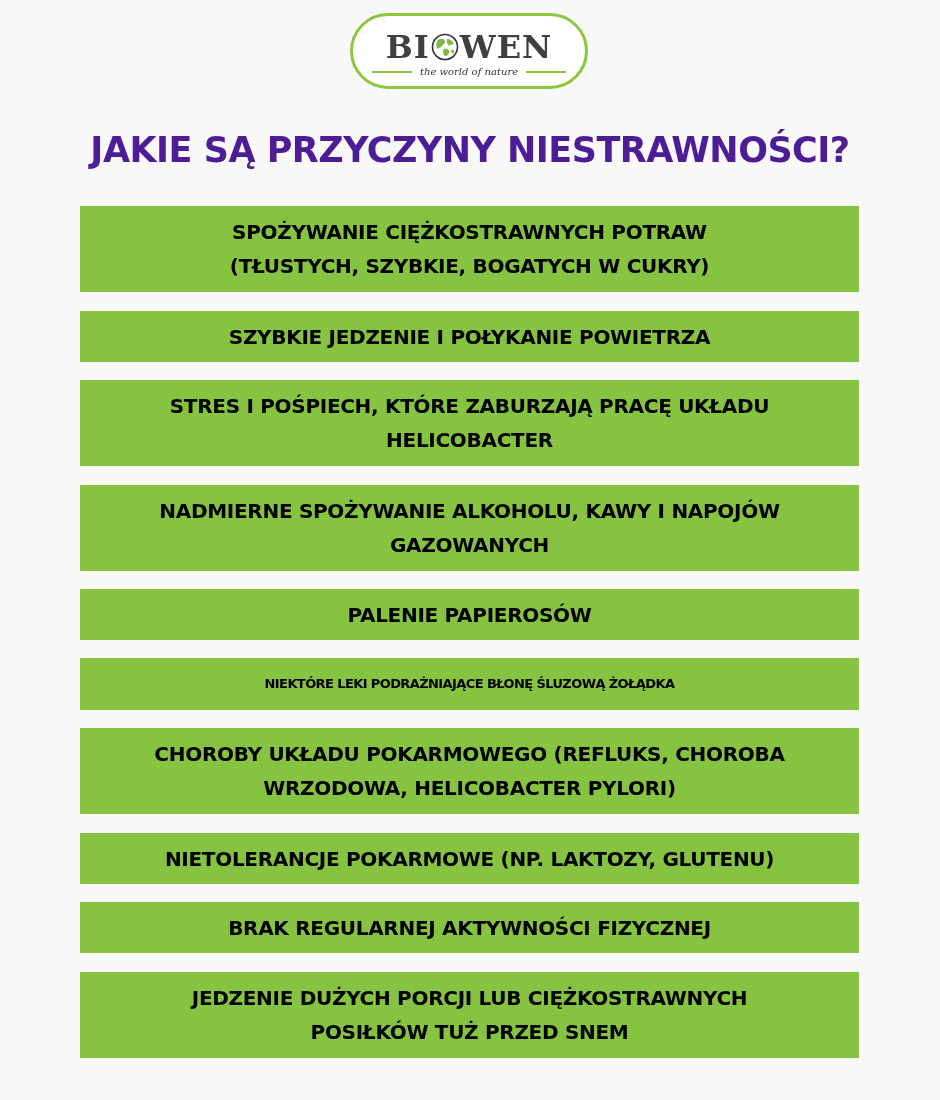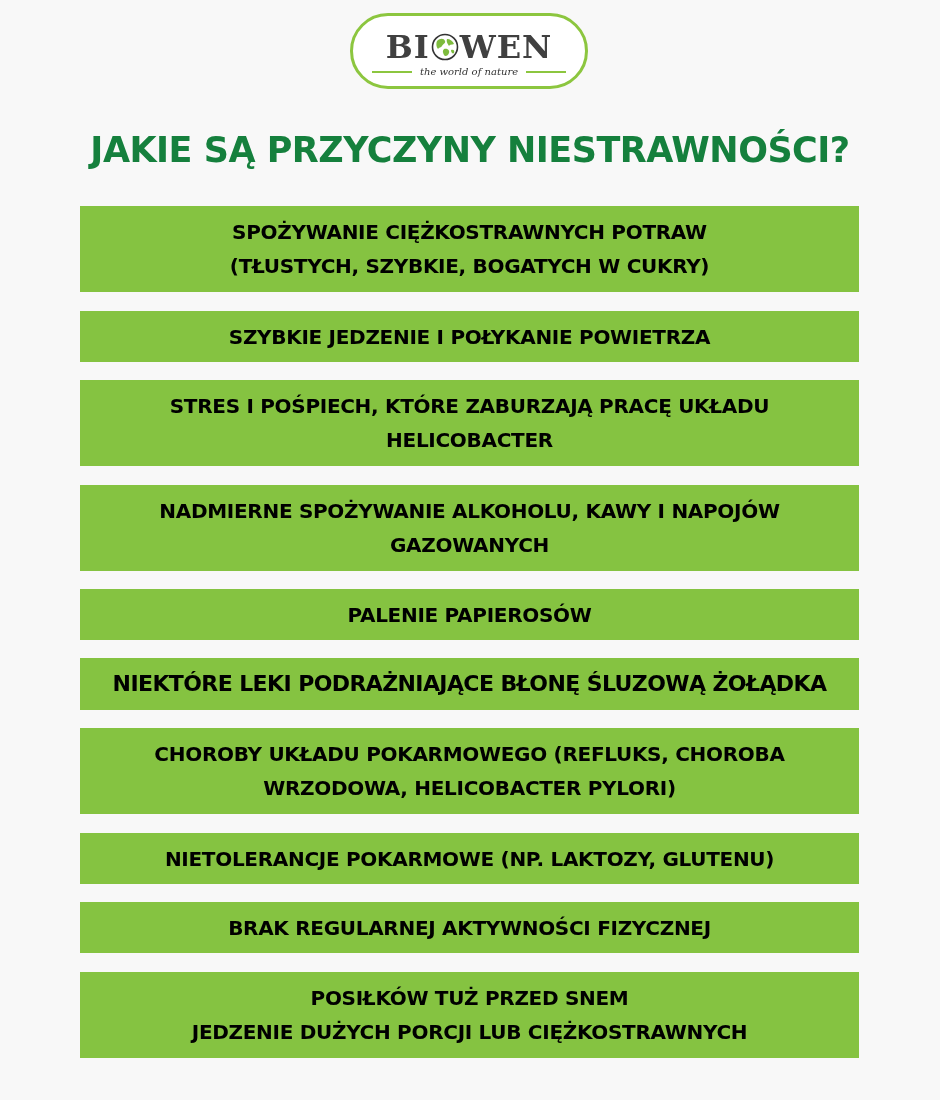--- a/index.html
+++ b/index.html
@@ -58,21 +58,21 @@
       color: #333;
     }
     .title {
       position: absolute;
       left: 0; right: 0; top: 124px;
       text-align: center;
       font-family: "DejaVu Sans", sans-serif;
       font-weight: bold;
       font-size: 35px;
       letter-spacing: -0.5px;
-      color: #15803d;
+      color: #4c1d95;
       line-height: 52px;
       margin: 0;
     }
     .item {
       position: absolute;
       left: 80px; width: 779px;
       background: #85c341;
       color: #000000;
       display: flex;
       align-items: center;
@@ -133,37 +133,37 @@
   <div>
     <div>NADMIERNE SPOŻYWANIE ALKOHOLU, KAWY I NAPOJÓW</div>
     <div>GAZOWANYCH</div>
   </div>
 </div>
 
 <div class="item" style="top:589px;height:51px;">
   <div>PALENIE PAPIEROSÓW</div>
 </div>
 
-<div class="item" style="top:658px;height:52px;font-size:22px;letter-spacing:-0.6px;">
+<div class="item" style="top:658px;height:52px;font-size:13px;letter-spacing:-0.6px;">
   <div>NIEKTÓRE LEKI PODRAŻNIAJĄCE BŁONĘ ŚLUZOWĄ ŻOŁĄDKA</div>
 </div>
 
 <div class="item" style="top:728px;height:86px;">
   <div>
     <div>CHOROBY UKŁADU POKARMOWEGO (REFLUKS, CHOROBA</div>
     <div>WRZODOWA, HELICOBACTER PYLORI)</div>
   </div>
 </div>
 
 <div class="item" style="top:833px;height:51px;">
   <div>NIETOLERANCJE POKARMOWE (NP. LAKTOZY, GLUTENU)</div>
 </div>
 
 <div class="item" style="top:902px;height:51px;">
   <div>BRAK REGULARNEJ AKTYWNOŚCI FIZYCZNEJ</div>
 </div>
 
 <div class="item" style="top:972px;height:86px;">
   <div>
+    <div>JEDZENIE DUŻYCH PORCJI LUB CIĘŻKOSTRAWNYCH</div>
     <div>POSIŁKÓW TUŻ PRZED SNEM</div>
-    <div>JEDZENIE DUŻYCH PORCJI LUB CIĘŻKOSTRAWNYCH</div>
   </div>
 </div>
 
 </body></html>

